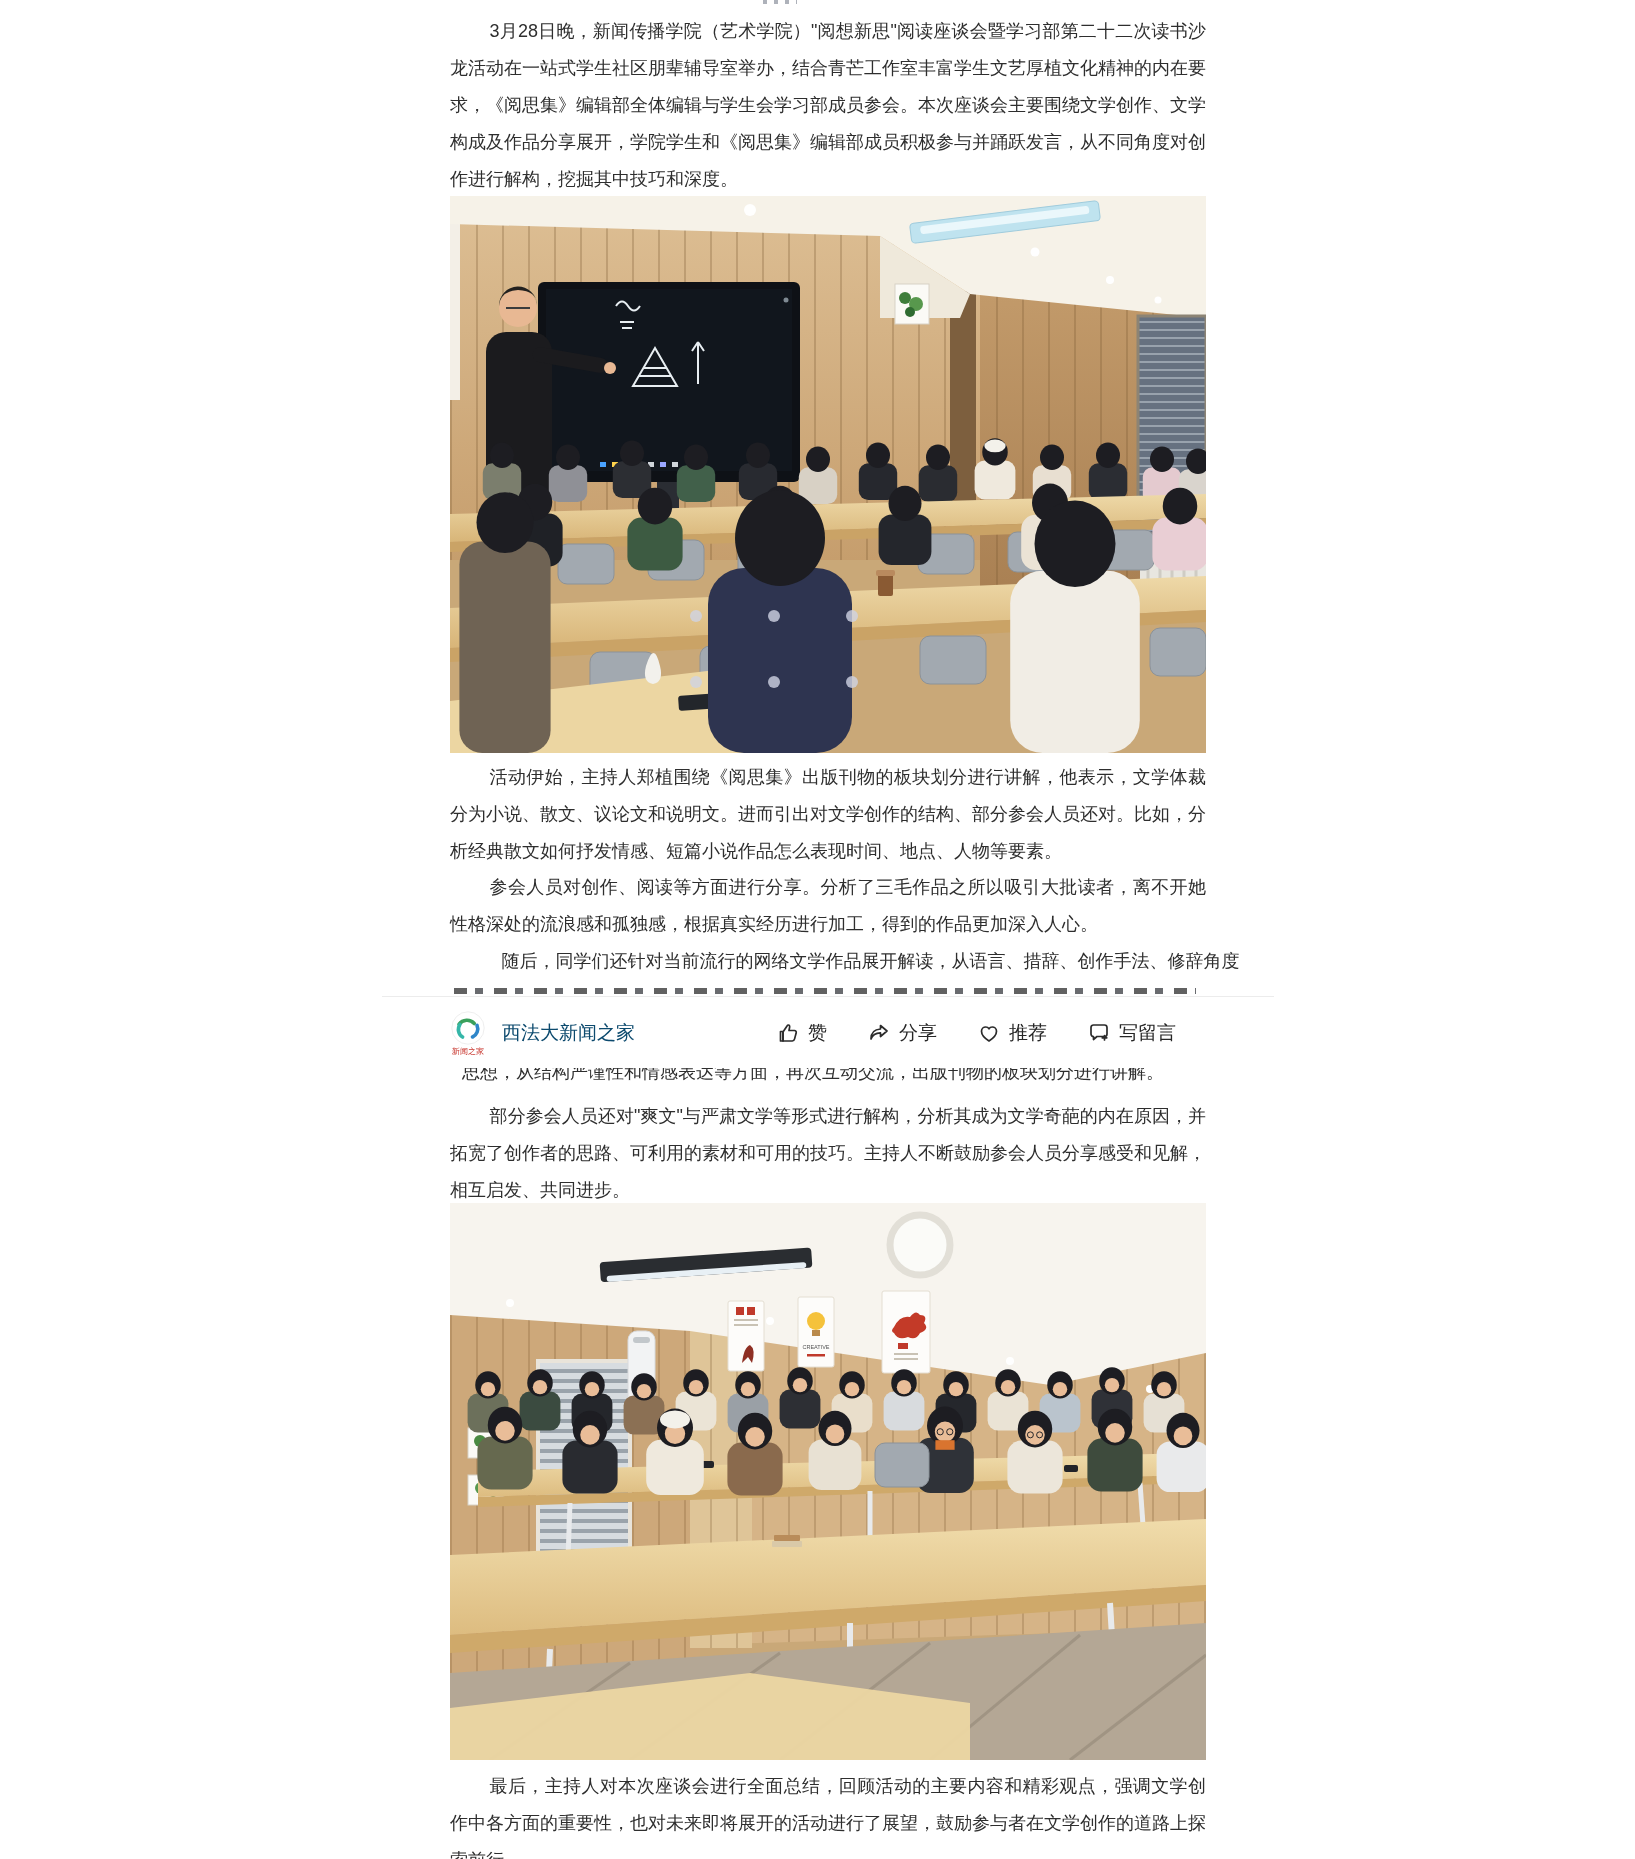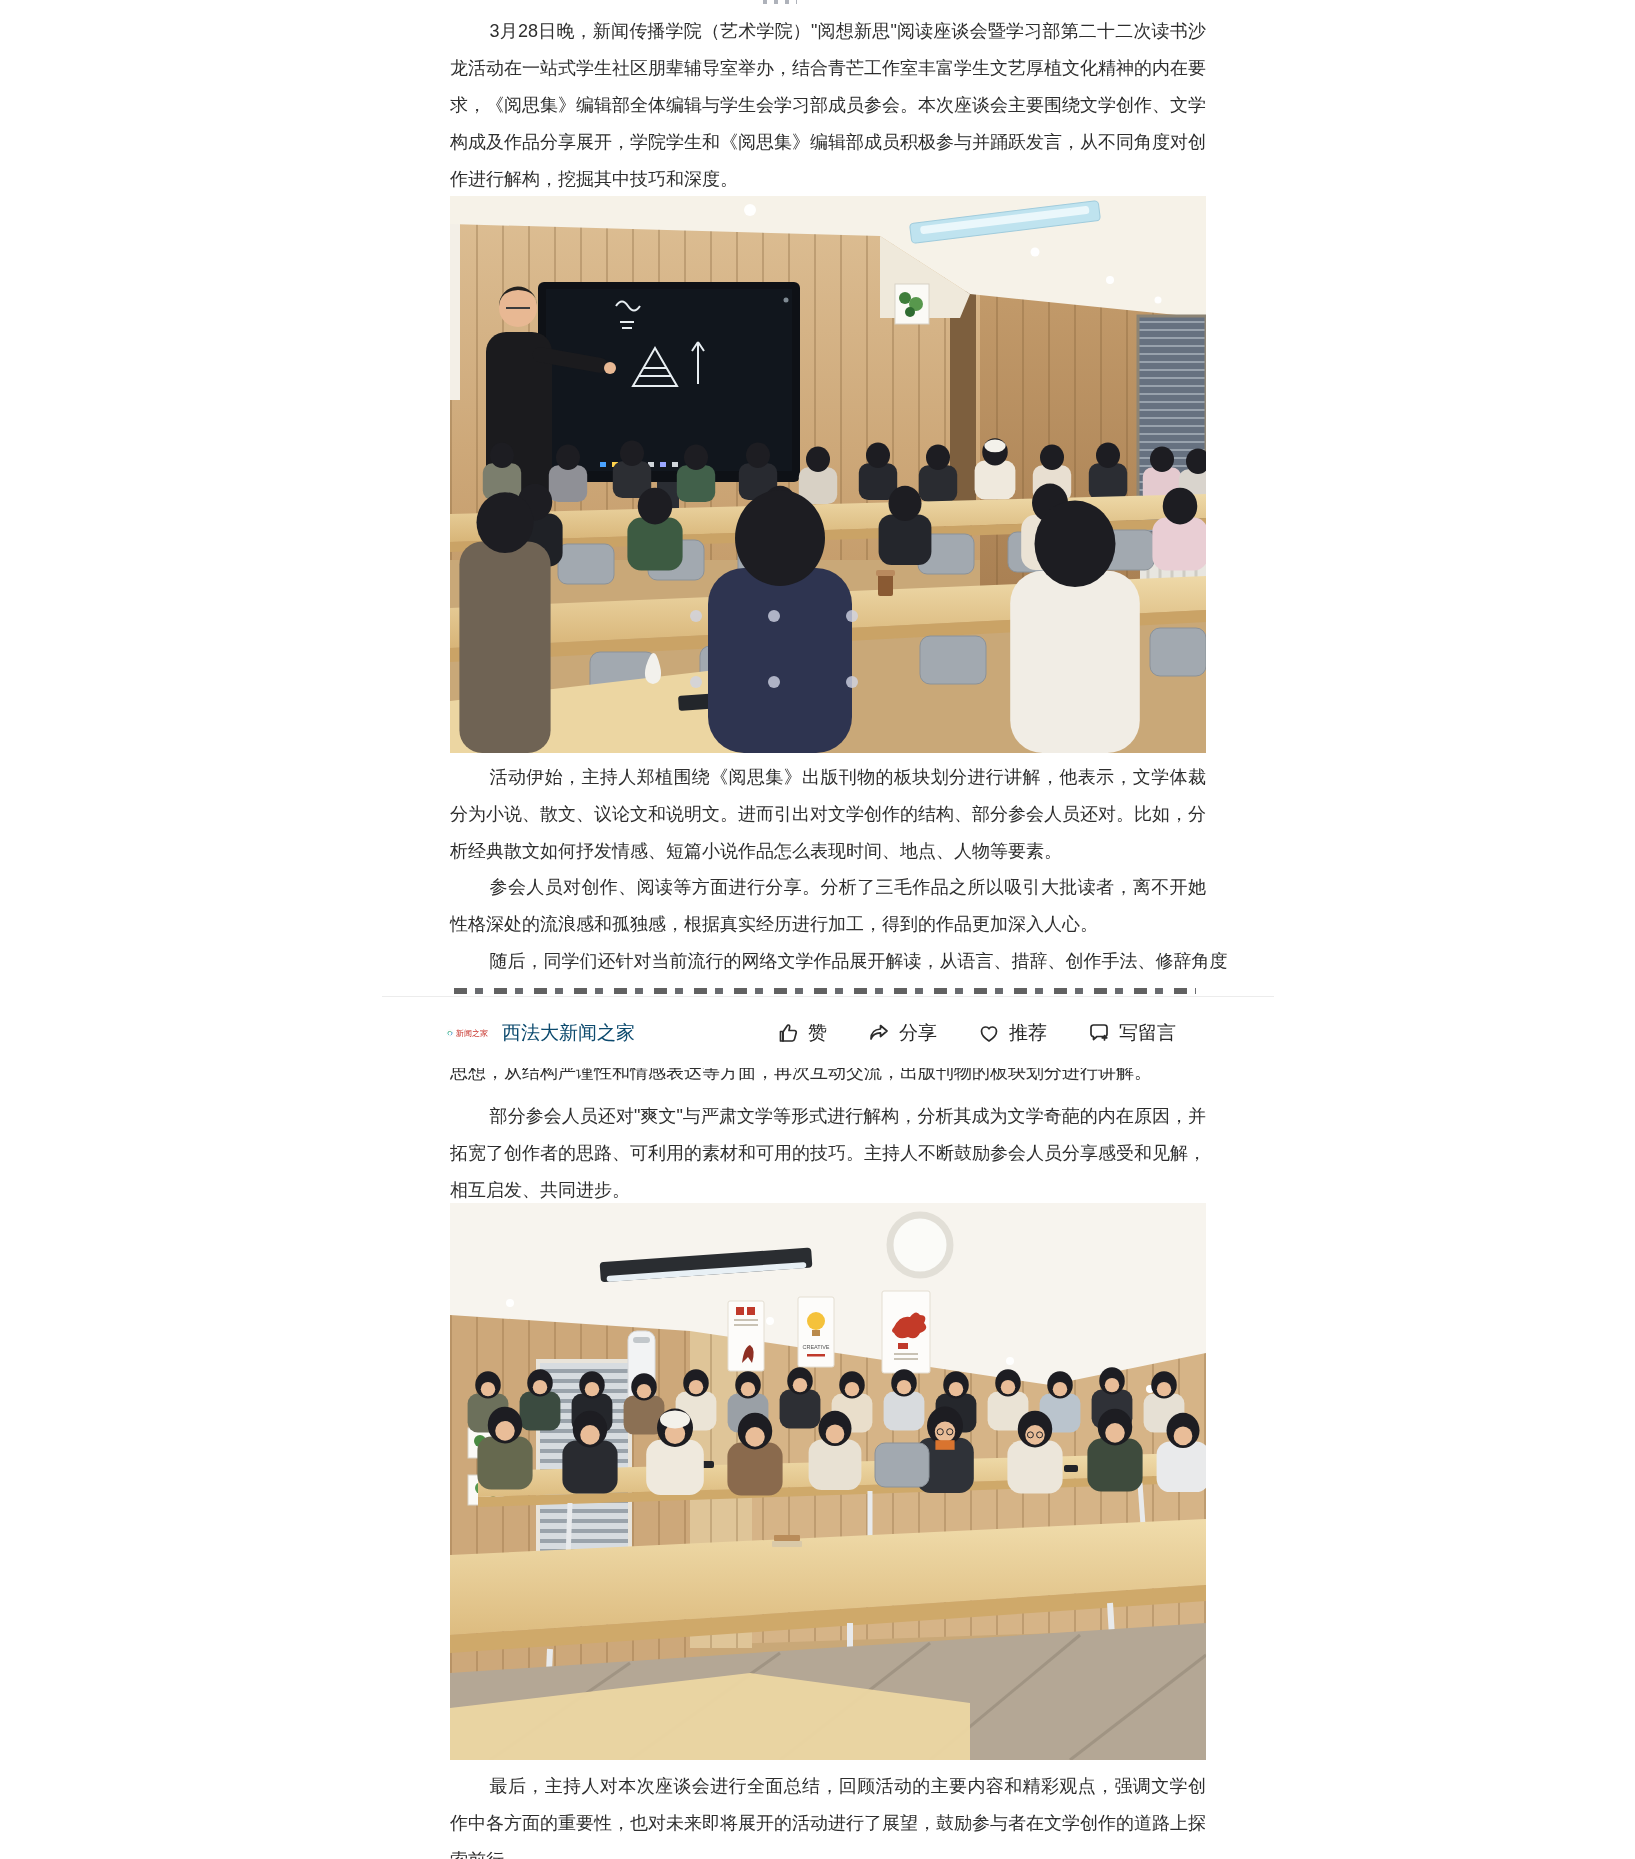--- a/index.html
+++ b/index.html
@@ -3,32 +3,32 @@
 <meta charset="utf-8">
 <style>
   html,body{margin:0;padding:0;background:#fff;}
   .page{position:relative;width:1635px;height:1859px;background:#fff;overflow:hidden;
         font-family:"Liberation Sans","DejaVu Sans",sans-serif;}
   .top-mark{position:absolute;left:763px;top:0;width:34px;height:4px;
         background:repeating-linear-gradient(90deg,#aeb2ba 0 4px,transparent 4px 11px);}
   .content{position:absolute;left:450px;top:0;width:756px;}
   .para{position:absolute;left:0;width:756px;margin:0;font-size:18px;line-height:37px;
         color:#2e2e2e;text-align:justify;text-indent:2.2em;}
-  .p4line{position:absolute;left:0;width:756px;font-size:18px;line-height:37px;color:#2e2e2e;white-space:nowrap;}
+  .p4line{position:absolute;left:12px;width:756px;font-size:18px;line-height:37px;color:#2e2e2e;white-space:nowrap;}
   .indent{text-indent:2.2em;}
   .obscured{position:absolute;left:4px;top:988px;width:742px;height:6px;opacity:.8;
         background:repeating-linear-gradient(90deg,#3a3a3a 0 13px,transparent 13px 21px,#44464b 21px 29px,transparent 29px 40px);}
   .figure{position:absolute;left:0;width:756px;height:557px;margin:0;overflow:hidden;background:#c9a878;}
   .figure svg{display:block;}
   #fig1{top:196px;} #fig2{top:1203px;}
   .action-bar{position:absolute;left:382px;top:996px;width:892px;height:72px;background:#fff;
         border-top:1px solid #ececec;box-sizing:border-box;display:flex;align-items:center;
         padding:0 98px 0 64px;z-index:6;}
   .account{display:flex;align-items:center;gap:12px;flex:1;cursor:pointer;}
-  .logo{display:flex;flex-direction:row;align-items:center;width:44px;}
+  .logo{display:flex;flex-direction:column;align-items:center;width:44px;}
   .logo-cap{font-size:9px;color:#c8372f;line-height:10px;letter-spacing:0;white-space:nowrap;transform:scale(.9);}
   .acct-name{font-size:19px;color:#0c4a6e;}
   .actions{display:flex;gap:40px;}
   .abtn{display:flex;align-items:center;gap:8px;font-size:19px;color:#262626;cursor:pointer;}
   .abtn svg{width:24px;height:24px;stroke:#2b2b2b;fill:none;stroke-width:1.7;stroke-linecap:round;stroke-linejoin:round;}
   #p1{top:13px;} #p2{top:759px;} #p3{top:869px;}
   #p4l1{top:943px;} #p4l4{top:1054px;}
   #p5{top:1098px;} #p6{top:1768px;}
 </style>
 </head>

